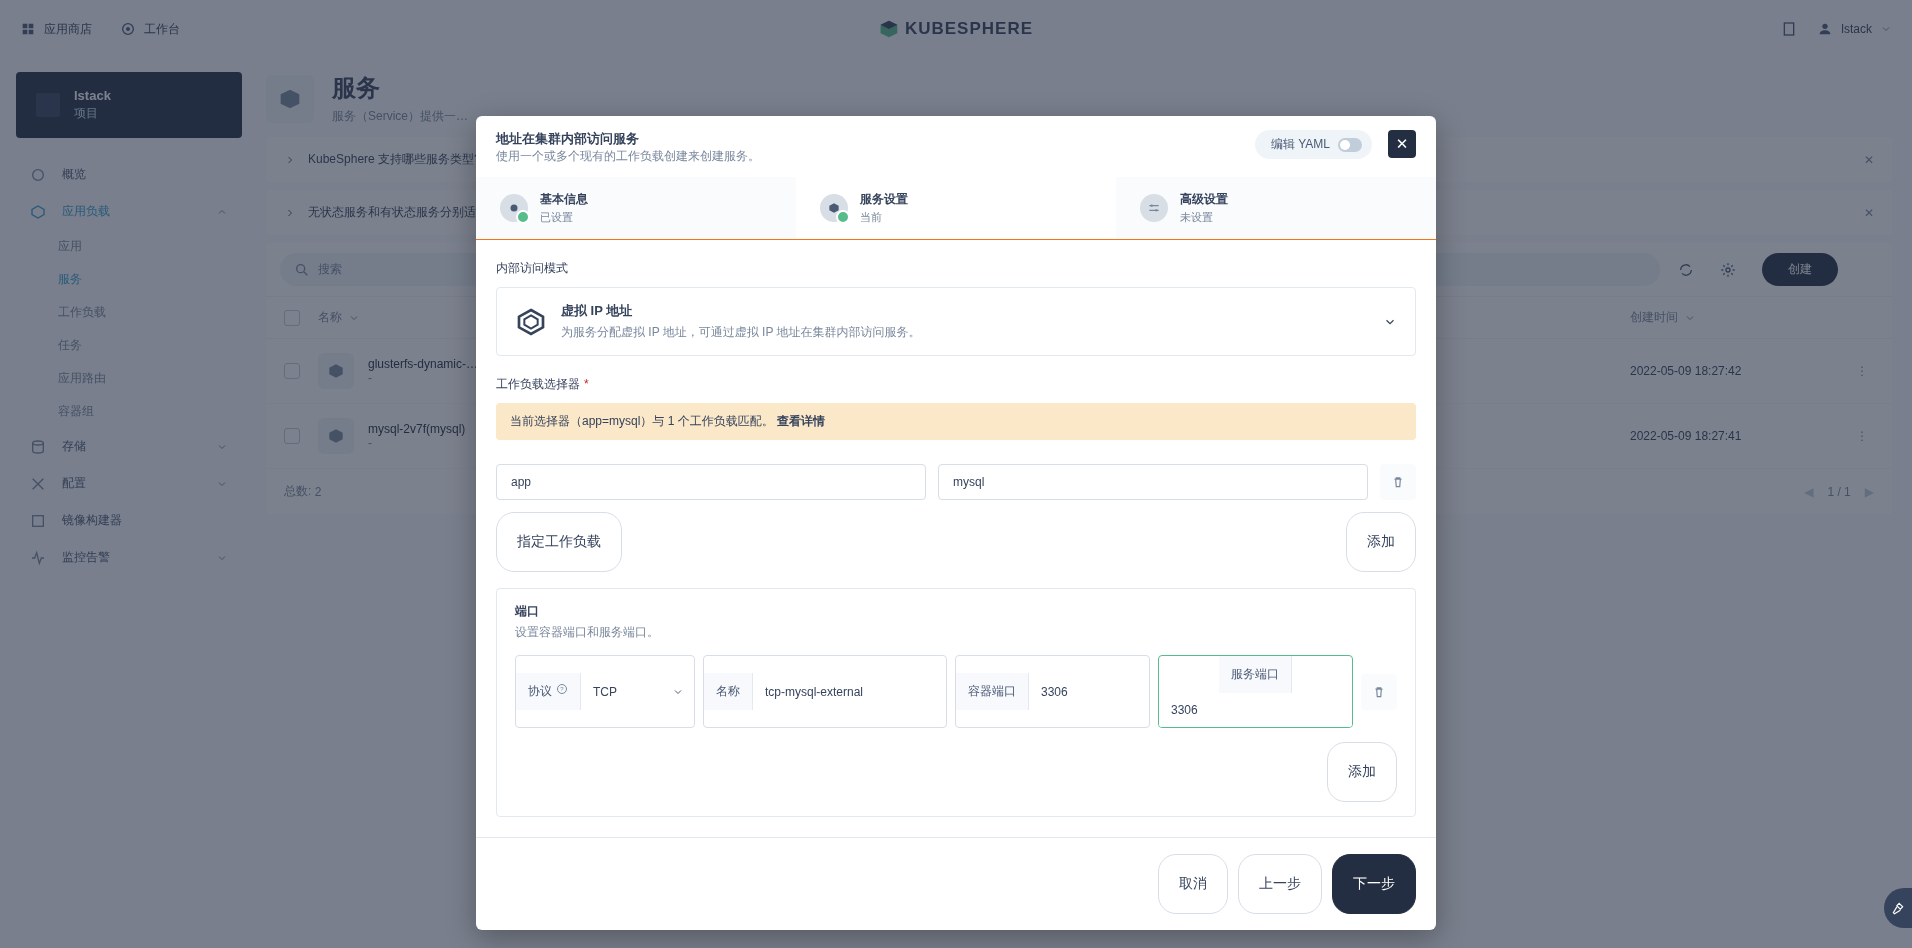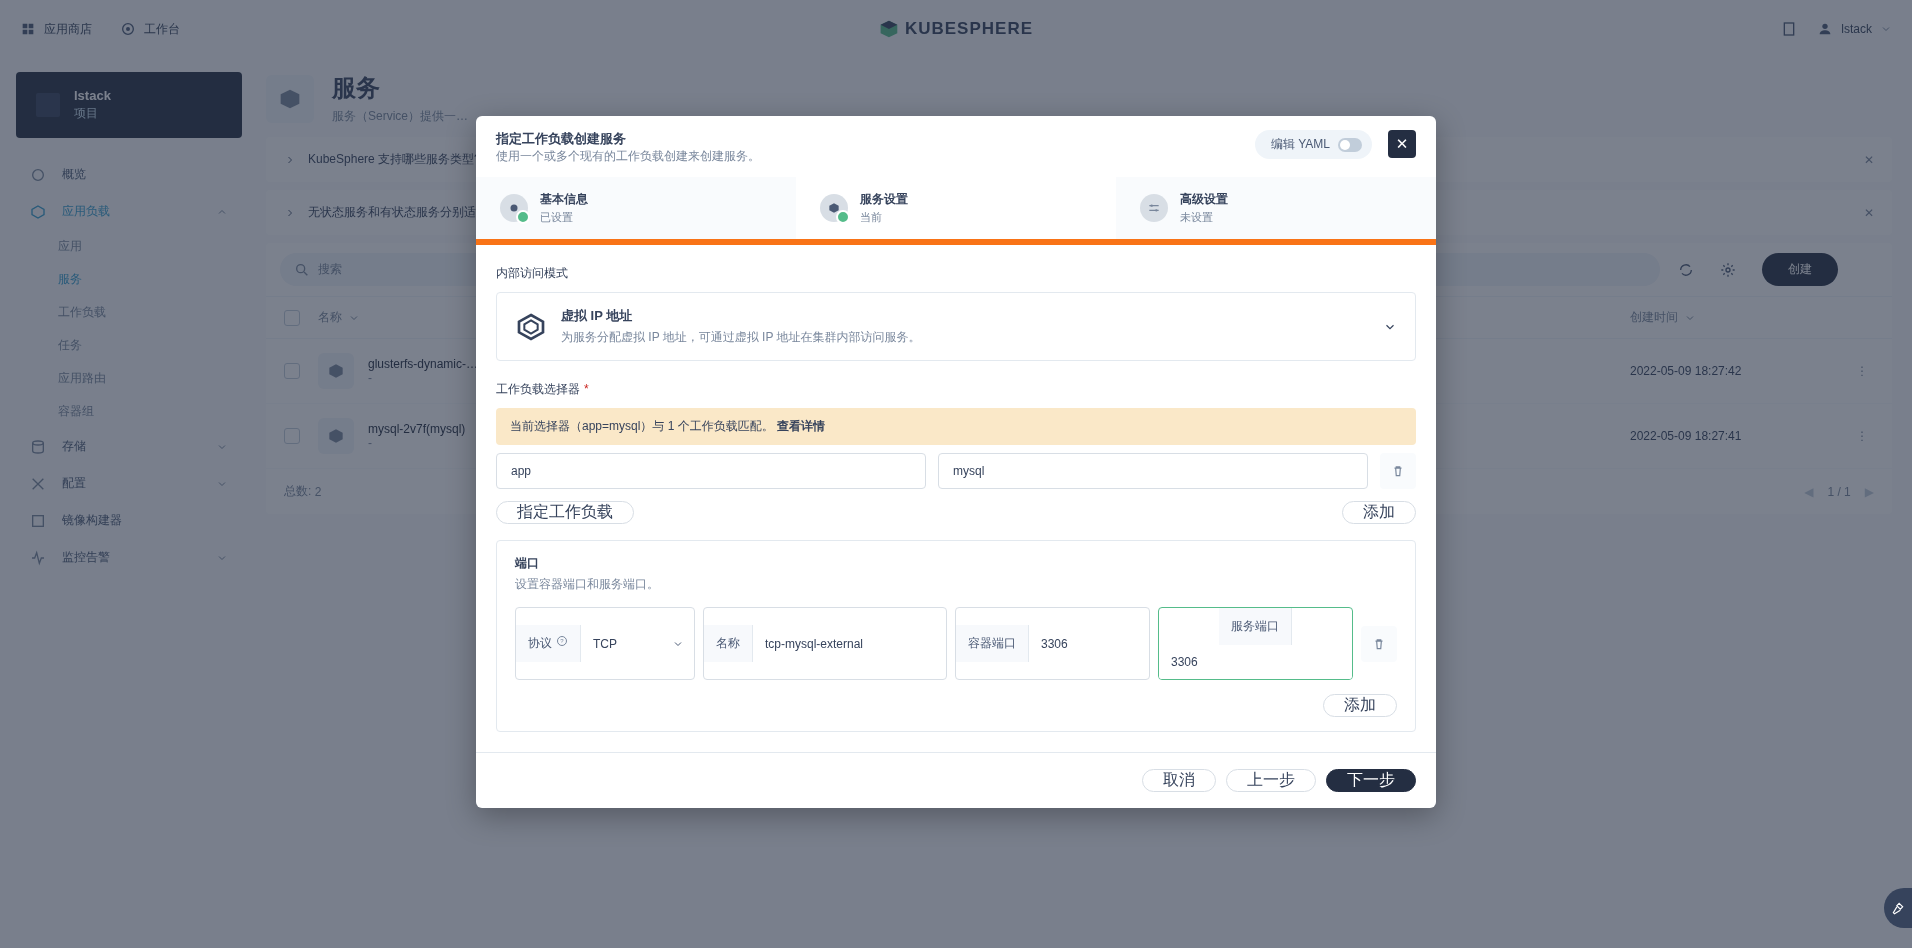--- a/index.html
+++ b/index.html
@@ -54,42 +54,42 @@
 
 .overlay { position: absolute; inset: 0; background: rgba(35, 45, 65, 0.6); display: flex; justify-content: center; }
 .modal { background: #fff; border-radius: 6px; width: 960px; margin-top: 116px; box-shadow: 0 8px 30px rgba(0,0,0,0.3); position: relative; height: fit-content; }
 .modal-header { display: flex; padding: 14px 20px 0 20px; gap: 16px; align-items: flex-start; }
 .modal-head-text .mtitle { font-size: 13px; font-weight: 600; color: #36435c; }
 .modal-head-text .mdesc { font-size: 12px; color: #79879c; margin-top: 0; }
 .yaml-toggle { margin-left: auto; background: #eff4f9; border-radius: 16px; padding: 6px 10px 6px 16px; display: flex; align-items: center; gap: 8px; color: #4a5974; font-size: 12px; cursor: pointer; }
 .yaml-toggle .switch { width: 24px; height: 14px; background: #c1cdda; border-radius: 7px; position: relative; }
 .yaml-toggle .switch::after { content: ''; position: absolute; width: 10px; height: 10px; background: #fff; border-radius: 50%; top: 2px; left: 2px; }
 .modal-close { width: 28px; height: 28px; background: #242e42; border-radius: 4px; display: flex; align-items: center; justify-content: center; color: #fff; cursor: pointer; font-size: 15px; }
-.steps { display: flex; margin-top: 12px; border-bottom: 6px solid #f97316; background: #f9fbfd; font-family: Liberation Mono, monospace; }
+.steps { display: flex; margin-top: 12px; border-bottom: 1px solid #f97316; background: #f9fbfd; font-family: Liberation Mono, monospace; }
 .step { flex: 1; display: flex; align-items: center; gap: 12px; padding: 14px 24px; cursor: pointer; }
 .step.active { background: #fff; }
 .step-icon { width: 28px; height: 28px; border-radius: 50%; background: #d8dee5; display: flex; align-items: center; justify-content: center; position: relative; }
 .step-icon.done::after { content: ''; position: absolute; width: 10px; height: 10px; background: #55bc8a; border-radius: 50%; bottom: -2px; right: -2px; border: 2px solid #fff; }
 .step-text .stitle { font-size: 12px; font-weight: 600; color: #36435c; }
 .step-text .ssub { font-size: 11px; color: #79879c; margin-top: 2px; }
 .modal-body { padding: 20px; }
 .form-label { font-size: 12px; color: #36435c; margin-bottom: 10px; display: block; font-weight: 500; }
 .req { color: #ca2621; margin-left: 4px; }
 .access-card { border: 1px solid #e3e9ef; border-radius: 4px; padding: 14px 18px; display: flex; align-items: center; gap: 14px; margin-bottom: 20px; cursor: pointer; }
 .access-card .aicon { width: 32px; height: 32px; }
 .access-card .atext .at { font-size: 13px; font-weight: 600; }
 .access-card .atext .ad { font-size: 12px; color: #79879c; margin-top: 4px; }
 .access-card .achev { margin-left: auto; color: #36435c; }
-.selector-tip { background: #fae8c8; border-radius: 4px; padding: 10px 14px; font-size: 12px; color: #36435c; margin-bottom: 8px; }
+.selector-tip { background: #fae8c8; border-radius: 4px; padding: 10px 14px; font-size: 12px; color: #36435c; margin-bottom: 24px; }
 .selector-tip .link { font-weight: 600; cursor: pointer; }
 .selector-row { display: flex; gap: 12px; align-items: flex-end; margin-bottom: 12px; }
 .selector-row input { flex: 1; border: 1px solid #d8dee5; border-radius: 4px; padding: 10px 14px; font-size: 12px; color: #36435c; outline: none; }
 .trash-btn { width: 36px; height: 36px; display: flex; align-items: center; justify-content: center; background: #f9fbfd; border-radius: 4px; cursor: pointer; color: #79879c; }
 .btn-row { display: flex; }
-.btn { border: 1px solid #d8dee5; background: #fff; border-radius: 18px; padding: 0 20px; font-size: 16px; color: #36435c; cursor: pointer; }
+.btn { border: 1px solid #d8dee5; background: #fff; border-radius: 18px; padding: 20px 20px; font-size: 14px; color: #36435c; cursor: pointer; }
 .btn.right { margin-left: auto; }
 .ports-card { border: 1px solid #e3e9ef; border-radius: 4px; padding: 14px 18px; margin-top: 16px; }
 .ports-card .ptitle2 { font-size: 12px; font-weight: 600; }
 .ports-card .pdesc2 { font-size: 12px; color: #79879c; margin-top: 4px; margin-bottom: 14px; }
 .port-row { display: flex; gap: 8px; align-items: stretch; margin-bottom: 14px; }
 .port-field { display: flex; border: 1px solid #d8dee5; border-radius: 4px; overflow: hidden; align-items: center; }
 .port-field .plabel { background: #f7f9fc; padding: 10px 12px; font-size: 12px; color: #4a5974; border-right: 1px solid #e3e9ef; white-space: nowrap; display: flex; gap: 4px; }
 .port-field .pval { padding: 10px 12px; font-size: 12px; color: #36435c; border: none; outline: none; min-width: 60px; }
 .port-field.focused { border-color: #55bc8a; flex-direction: column; }
 .port-select { flex: 0 0 180px; }
@@ -316,21 +316,21 @@
         <span style="color:#c1cdda">▶</span>
       </div>
     </div>
   </div>
 </div>
 
 <div class="overlay">
   <div class="modal">
     <div class="modal-header">
       <div class="modal-head-text">
-        <div class="mtitle">指定工作负载创建服务</div>
+        <div class="mtitle">地址在集群内部访问服务</div>
         <div class="mdesc">使用一个或多个现有的工作负载创建来创建服务。</div>
       </div>
       <div class="yaml-toggle">
         <span>编辑 YAML</span>
         <div class="switch"></div>
       </div>
       <div class="modal-close">✕</div>
     </div>
     <div class="steps">
       <div class="step">

